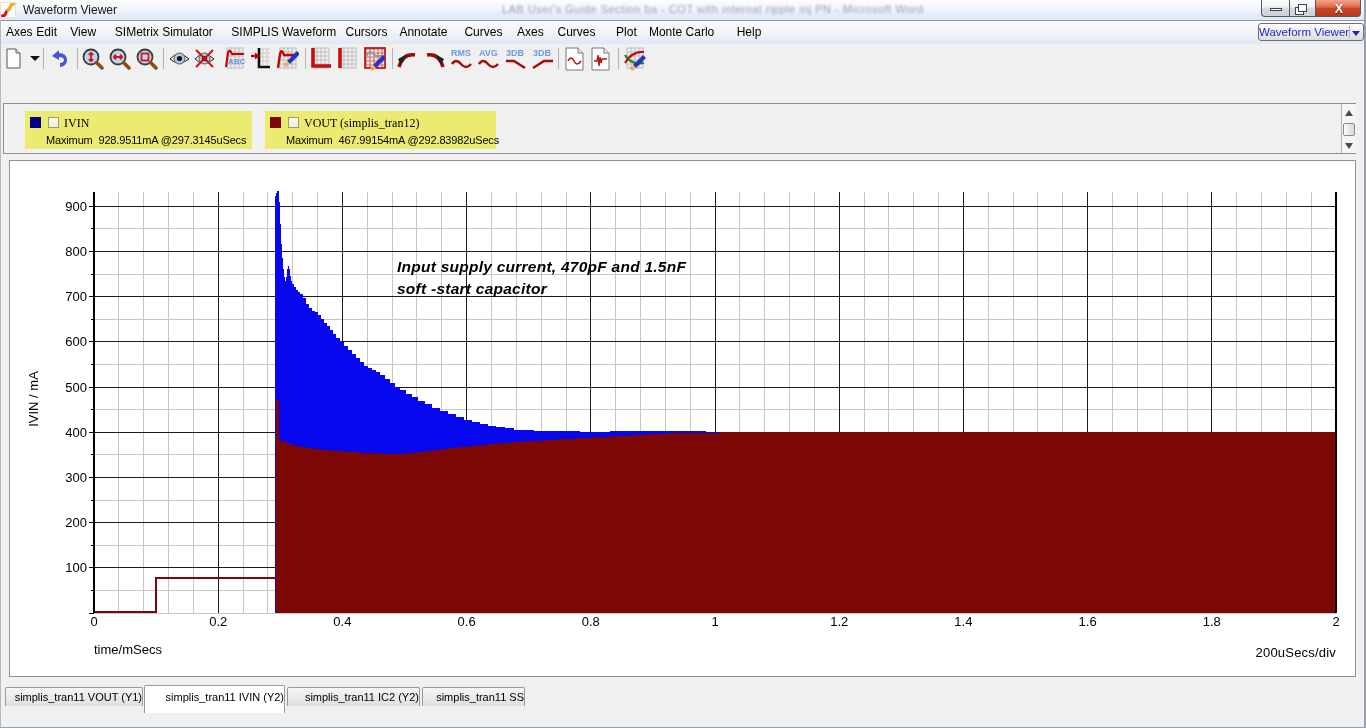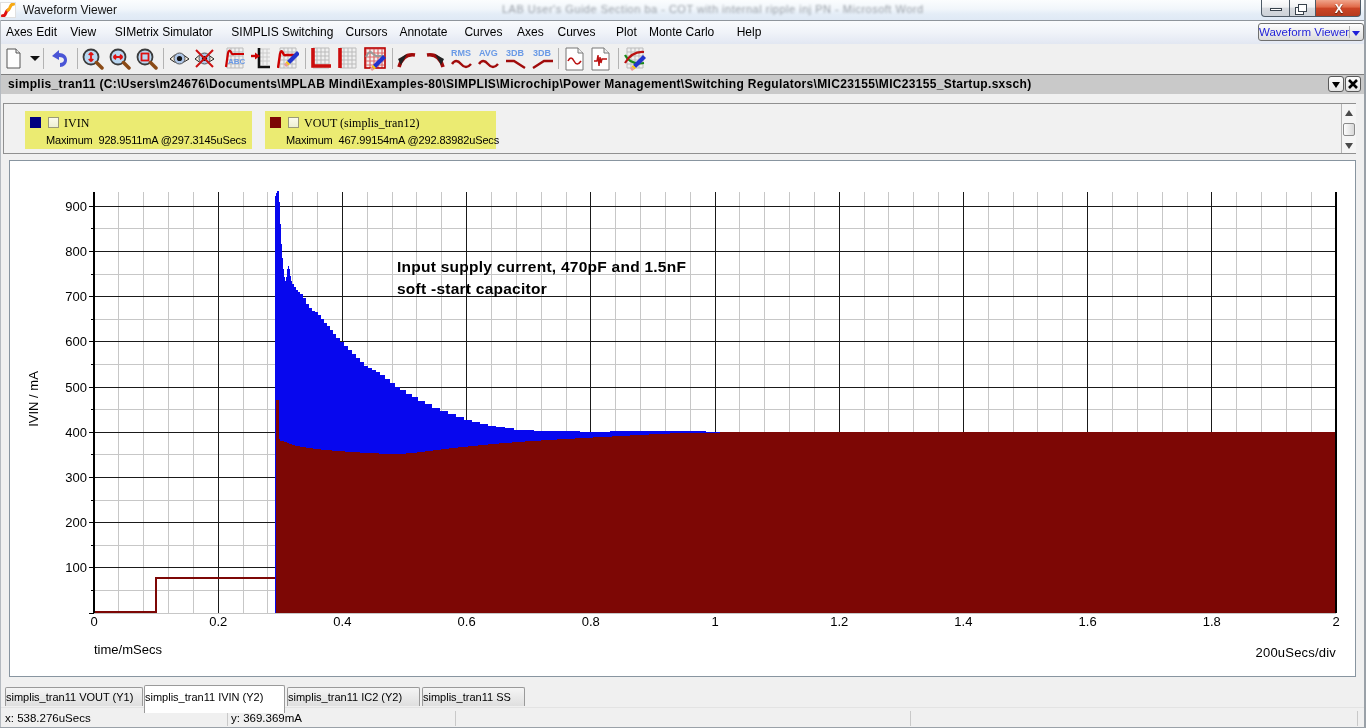--- a/index.html
+++ b/index.html
@@ -50,24 +50,24 @@
 .lname { position:absolute; left:39px; top:4.5px; font-family:"Liberation Serif",serif; font-size:12px; color:#000; }
 .lmax { position:absolute; left:21px; top:23px; font-size:11px; letter-spacing:-0.15px; color:#000; white-space:pre; }
 
 #lsb { position:absolute; left:1337px; top:0px; width:15px; height:49px; background:#f5f5f5; border-left:1px solid #b5b5b5; }
 #lsb .up { position:absolute; left:3px; top:6px; width:0; height:0; border-left:4.5px solid transparent; border-right:4.5px solid transparent; border-bottom:6px solid #4a4a4a; }
 #lsb .dn { position:absolute; left:3px; bottom:4px; width:0; height:0; border-left:4.5px solid transparent; border-right:4.5px solid transparent; border-top:6px solid #4a4a4a; }
 #lsb .th { position:absolute; left:1px; top:19px; width:12px; height:13px; background:linear-gradient(90deg,#fdfdfd,#d8d8d8); border:1px solid #8a8a8a; border-radius:2px; }
 
 #plot { position:absolute; left:9px; top:160px; width:1347px; height:517px; background:#fff; border:1px solid #8895a0; }
 #plotsvg { position:absolute; left:0; top:0; }
-#anno { position:absolute; left:397px; top:256px; font-size:15.5px; font-weight:bold; letter-spacing:0.25px; color:#000; line-height:22px; white-space:pre; }
+#anno { position:absolute; left:397px; top:256px; font-size:15.5px; font-weight:bold; letter-spacing:0.25px; color:#000; line-height:22px; white-space:pre;font-style:italic; }
 
 #tabbar { position:absolute; left:0; top:684px; width:1366px; height:23px; background:#f0f0f0; }
-.tab { position:absolute; top:3px; height:19px; background:linear-gradient(180deg,#f5f5f5,#dfdfdf); border:1px solid #9a9a9a; border-bottom:none; border-top-left-radius:2px; border-top-right-radius:2px; font-size:11px; text-align:left; padding-top:3px; }
+.tab { position:absolute; top:3px; height:19px; background:linear-gradient(180deg,#f5f5f5,#dfdfdf); border:1px solid #9a9a9a; border-bottom:none; border-top-left-radius:2px; border-top-right-radius:2px; font-size:11px; text-align:right; padding-top:3px; }
 .tab.active { top:1px; height:28px; background:#fff; padding-top:5px; z-index:2; }
 
 #status { position:absolute; left:0; top:707px; width:1366px; height:21px; background:#f0f0f0; border-top:1px solid #e3e3e3; }
 #status .s { position:absolute; top:4px; font-size:11.5px; color:#000; }
 #status .sep { position:absolute; top:3px; width:1px; height:15px; background:#c9c9c9; }
 
 #bR { position:absolute; right:0; top:0; width:2px; height:728px; background:#9aa1a8; }
 #bL { position:absolute; left:0; top:20px; width:1px; height:708px; background:#b5bac0; }
 #bB { position:absolute; left:0; top:727px; width:1366px; height:1px; background:#9aa1a8; }
 </style></head>
@@ -90,21 +90,21 @@
     </div>
 <div class="capbtn" id="btnclose">
       <div class="x">X</div>
     </div>
 <div id="tbline"></div>
 <div id="menubar">
 <span class="mi" style="left:5.9px">Axes</span>
 <span class="mi" style="left:36.3px">Edit</span>
 <span class="mi" style="left:70.3px">View</span>
 <span class="mi" style="left:114.8px">SIMetrix Simulator</span>
-<span class="mi" style="left:231.3px">SIMPLIS Switching</span>
+<span class="mi" style="left:231.3px">SIMPLIS Waveform</span>
 <span class="mi" style="left:345.5px">Cursors</span>
 <span class="mi" style="left:399.4px">Annotate</span>
 <span class="mi" style="left:464.4px">Curves</span>
 <span class="mi" style="left:517.1px">Axes</span>
 <span class="mi" style="left:557.5px">Curves</span>
 <span class="mi" style="left:616.1px">Plot</span>
 <span class="mi" style="left:648.9px">Monte Carlo</span>
 <span class="mi" style="left:736.7px">Help</span>
 <div id="combo">
         <span class="ct">Waveform Viewer</span>
@@ -225,31 +225,20 @@
         <path d="M4 14 H7 L8 8 L9 19 L10 10 L11 16 L12 12 H17" fill="none" stroke="#b11" stroke-width="1.4"></path>
       </svg>
 <svg class="tbi" style="left:624px;top:3px" width="22" height="24" viewBox="0 0 22 24">
         <path d="M3 1 H19 M3 5 H19 M3 9 H19 M3 13 H19 M3 17 H19 M3 21 H19 M3 1 V21 M7 1 V21 M11 1 V21 M15 1 V21 M19 1 V21" stroke="#bbb" stroke-width="1" fill="none"></path>
         <path d="M1 8 Q6 18 20 16" fill="none" stroke="#1a8a1a" stroke-width="2.2"></path>
         <path d="M1 16 Q8 4 20 5" fill="none" stroke="#b11" stroke-width="2.2"></path>
         <path d="M19 8 L9 18 L12 21 L22 11 Z" fill="#2233cc"></path>
         <path d="M9 18 L12 21 L10.2 22.6 L7.6 19.6 Z" fill="#f4c514"></path>
         <path d="M7.6 19.6 L10.2 22.6 L8 24 L6 21.5 Z" fill="#e89a9a"></path>
       </svg>
-</div>
-<div id="strip">
-      <div class="t">simplis_tran11 (C:\Users\m24676\Documents\MPLAB Mindi\Examples-80\SIMPLIS\Microchip\Power Management\Switching Regulators\MIC23155\MIC23155_Startup.sxsch)</div>
-<div class="sbtn" id="sb1">
-        <div class="g"></div>
-      </div>
-<div class="sbtn" id="sb2">
-        <svg width="14" height="14" viewBox="0 0 14 14" style="position:absolute;left:0;top:0">
-          <path d="M3 3 L11 11 M11 3 L3 11" stroke="#000" stroke-width="2.6"></path>
-        </svg>
-      </div>
 </div>
 <div id="legend">
  <div class="lbox" id="lb1">
   <div class="sw" style="background:#000080"></div>
         <div class="cb"></div>
   <div class="lname">IVIN</div>
   <div class="lmax">Maximum  928.9511mA @297.3145uSecs</div>
  </div>
  <div class="lbox" id="lb2">
   <div class="sw" style="background:#7d0705"></div>
@@ -384,23 +373,15 @@
 </g>
 </svg>
 <div id="anno">Input supply current, 470pF and 1.5nF
 soft -start capacitor</div>
 <div id="tabbar">
  <div class="tab" style="left:5px; width:138px;">simplis_tran11 VOUT (Y1)</div>
  <div class="tab active" style="left:144px; width:141px;">simplis_tran11 IVIN (Y2)</div>
  <div class="tab" style="left:287px; width:133px;">simplis_tran11 IC2 (Y2)</div>
  <div class="tab" style="left:422px; width:103px;">simplis_tran11 SS</div>
 </div>
-<div id="status">
- <div class="s" style="left:5px">x: 538.276uSecs</div>
- <div class="s" style="left:231px">y: 369.369mA</div>
- <div class="sep" style="left:227px"></div>
- <div class="sep" style="left:455px"></div>
- <div class="sep" style="left:910px"></div>
- <div class="sep" style="left:1357px"></div>
-</div>
 <div id="bR"></div>
     <div id="bL"></div>
     <div id="bB"></div>
 </div>
 </body></html>

